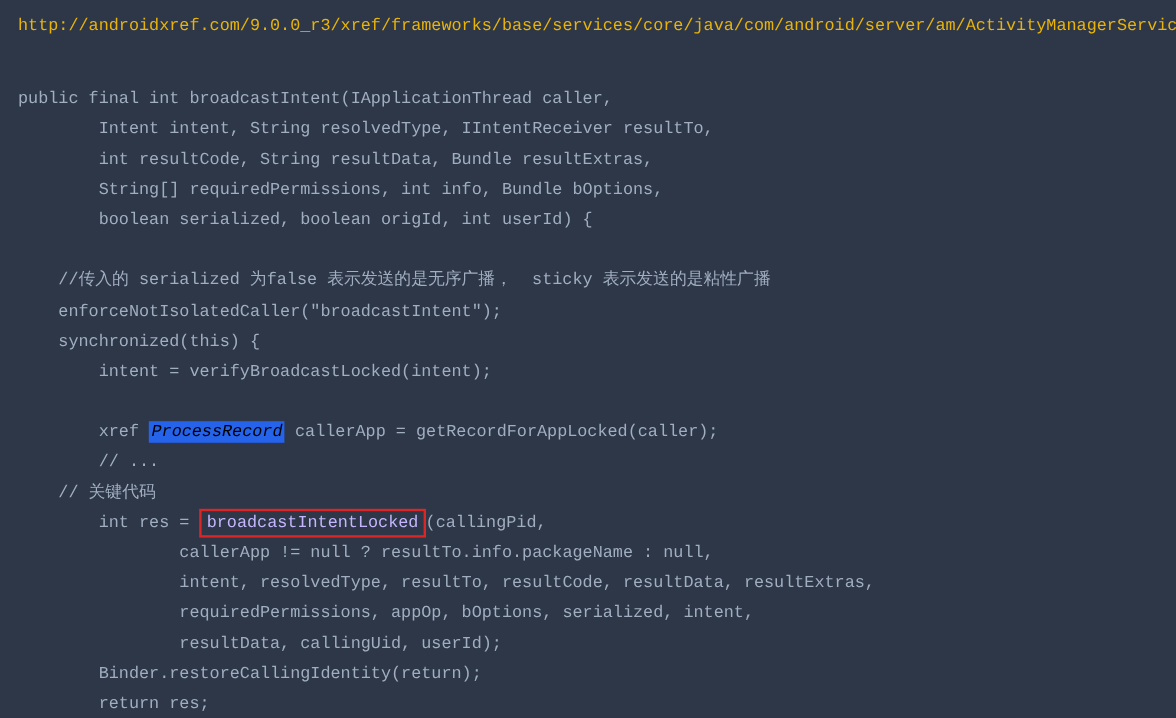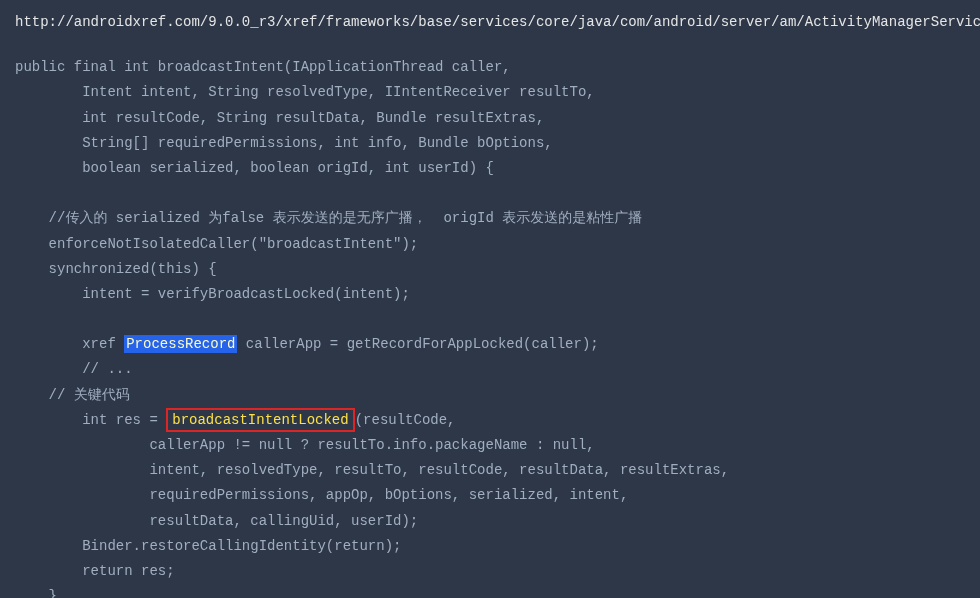--- a/index.html
+++ b/index.html
@@ -12,59 +12,60 @@
       color: #a0aec0;
       font-family: Consolas, 'Courier New', monospace;
       font-size: 14px;
       line-height: 1.8;
       padding: 10px 15px;
       width: 980px;
       height: 598px;
       overflow: hidden;
     }
     .url-line {
-      color: #e5e5e5;
-      margin-bottom: 20px;
+      color: #eab308;
+      margin-bottom: 36px;
       white-space: nowrap;
     }
     .code-block {
       white-space: pre;
       color: #a0aec0;
     }
     .highlight-blue {
       background-color: #2563eb;
-      color: #fef9c3;
+      color: #000000;
       padding: 1px 2px;
+      font-style: italic;
     }
     .highlight-red-box {
       border: 2px solid #dc2626;
       padding: 2px 4px;
-      color: #fde047;
+      color: #c4b5fd;
     }
   </style>
 </head>
 <body>
 
 <div class="url-line">http://androidxref.com/9.0.0_r3/xref/frameworks/base/services/core/java/com/android/server/am/ActivityManagerServic</div>
 
 <div class="code-block"><span>public final int broadcastIntent(IApplicationThread caller,</span>
 <span>        Intent intent, String resolvedType, IIntentReceiver resultTo,</span>
 <span>        int resultCode, String resultData, Bundle resultExtras,</span>
 <span>        String[] requiredPermissions, int info, Bundle bOptions,</span>
 <span>        boolean serialized, boolean origId, int userId) {</span>
 <span></span>
-<span>    //传入的 serialized 为false 表示发送的是无序广播，  origId 表示发送的是粘性广播</span>
+<span>    //传入的 serialized 为false 表示发送的是无序广播，  sticky 表示发送的是粘性广播</span>
 <span>    enforceNotIsolatedCaller("broadcastIntent");</span>
 <span>    synchronized(this) {</span>
 <span>        intent = verifyBroadcastLocked(intent);</span>
 <span></span>
 <span>        xref </span><span class="highlight-blue">ProcessRecord</span><span> callerApp = getRecordForAppLocked(caller);</span>
 <span>        // ...</span>
 <span>    // 关键代码</span>
-<span>        int res = </span><span class="highlight-red-box">broadcastIntentLocked</span><span>(resultCode,</span>
+<span>        int res = </span><span class="highlight-red-box">broadcastIntentLocked</span><span>(callingPid,</span>
 <span>                callerApp != null ? resultTo.info.packageName : null,</span>
 <span>                intent, resolvedType, resultTo, resultCode, resultData, resultExtras,</span>
 <span>                requiredPermissions, appOp, bOptions, serialized, intent,</span>
 <span>                resultData, callingUid, userId);</span>
 <span>        Binder.restoreCallingIdentity(return);</span>
 <span>        return res;</span>
 <span>    }</span>
 </div>
 
 </body></html>

